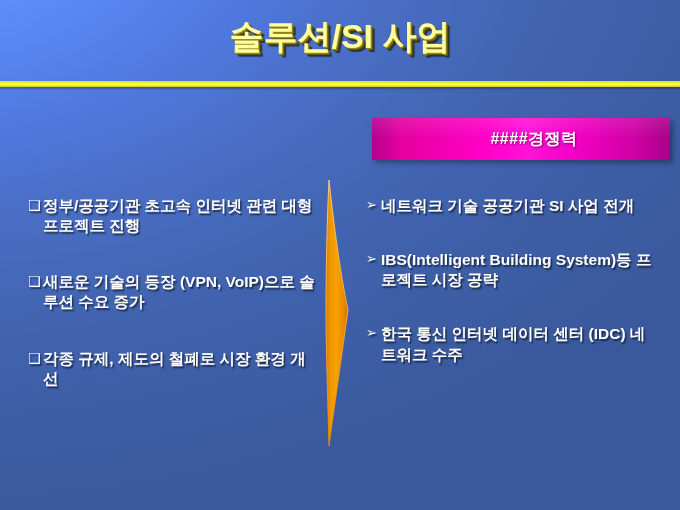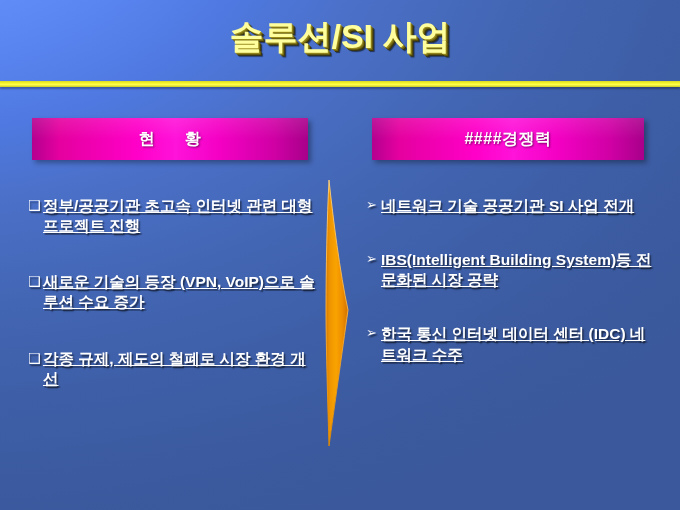--- a/index.html
+++ b/index.html
@@ -90,21 +90,21 @@
     position: relative;
     z-index: 2;
     color: #ffffff;
     font-size: 16px;
     font-weight: bold;
     letter-spacing: 0.5px;
     white-space: pre;
     text-shadow: 1px 1px 2px rgba(0,0,0,0.5);
   }
   #banner-left  { left: 32px;  top: 118px; width: 276px; }
-  #banner-right { left: 372px; top: 118px; width: 272px; }
+  #banner-right { left: 372px; top: 118px; width: 272px; padding-left: 26px; }
 
   
   .column {
     position: absolute;
     top: 196px;
     width: 292px;
   }
   #col-left  { left: 28px; }
   #col-right { left: 366px; }
 
@@ -124,21 +124,20 @@
     width: 15px;
     font-size: 14px;
     line-height: 1.32;
     color: #ffffff;
     text-shadow: 1.5px 1.5px 1.5px rgba(0,0,0,0.55);
   }
   .bullet-mark.arrow { font-size: 13px; }
   .bullet-text {
     flex: 1 1 auto;
     text-indent: 0;
-    text-decoration: underline;
   }
 
   #col-left .bullet-item  { margin-bottom: 36px; }
   #col-right .bullet-item { margin-bottom: 34px; }
 
   
   #center-arrow {
     position: absolute;
     left: 320px;
     top: 178px;
@@ -150,23 +149,20 @@
 <body>
 
 <div id="slide">
 
   <div class="title-wrap">
     <span class="title">솔루션/SI 사업</span>
   </div>
 
   <div class="divider"></div>
 
-  <div class="banner" id="banner-left">
-    <span class="banner-text">현      황</span>
-  </div>
 
   <div class="banner" id="banner-right">
     <span class="banner-text">####경쟁력</span>
   </div>
 
   <div class="column" id="col-left">
 
     <div class="bullet-item">
       <span class="bullet-mark">❑</span>
       <span class="bullet-text">정부/공공기관 초고속 인터넷 관련 대형 프로젝트 진행</span>
@@ -186,21 +182,21 @@
 
   <div class="column" id="col-right">
 
     <div class="bullet-item">
       <span class="bullet-mark arrow">➢</span>
       <span class="bullet-text">네트워크 기술 공공기관 SI 사업 전개</span>
     </div>
 
     <div class="bullet-item">
       <span class="bullet-mark arrow">➢</span>
-      <span class="bullet-text">IBS(Intelligent Building System)등 전문화된 시장 공략</span>
+      <span class="bullet-text">IBS(Intelligent Building System)등 프로젝트 시장 공략</span>
     </div>
 
     <div class="bullet-item">
       <span class="bullet-mark arrow">➢</span>
       <span class="bullet-text">한국 통신 인터넷 데이터 센터 (IDC) 네트워크 수주</span>
     </div>
 
   </div>
 
   <svg id="center-arrow" viewBox="0 0 44 270" preserveAspectRatio="none">

